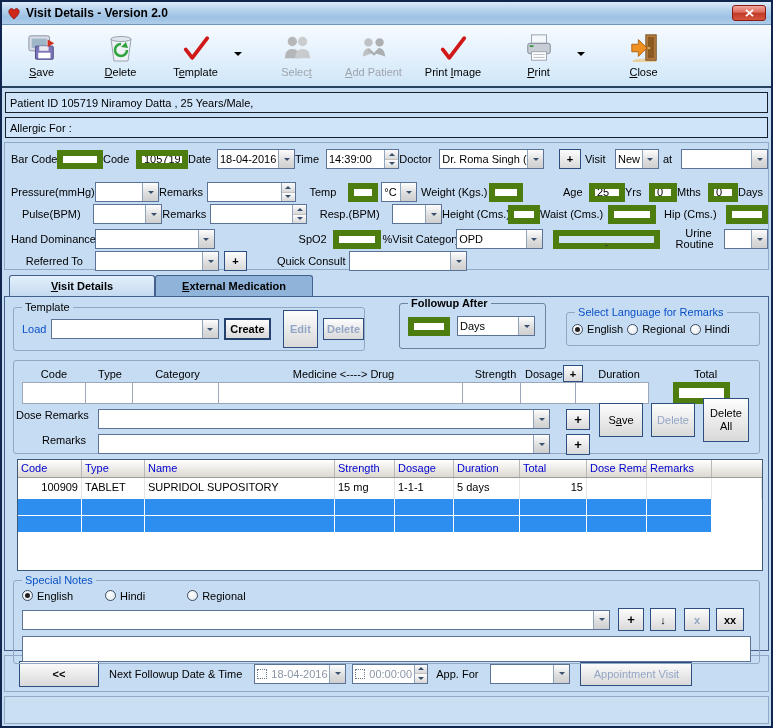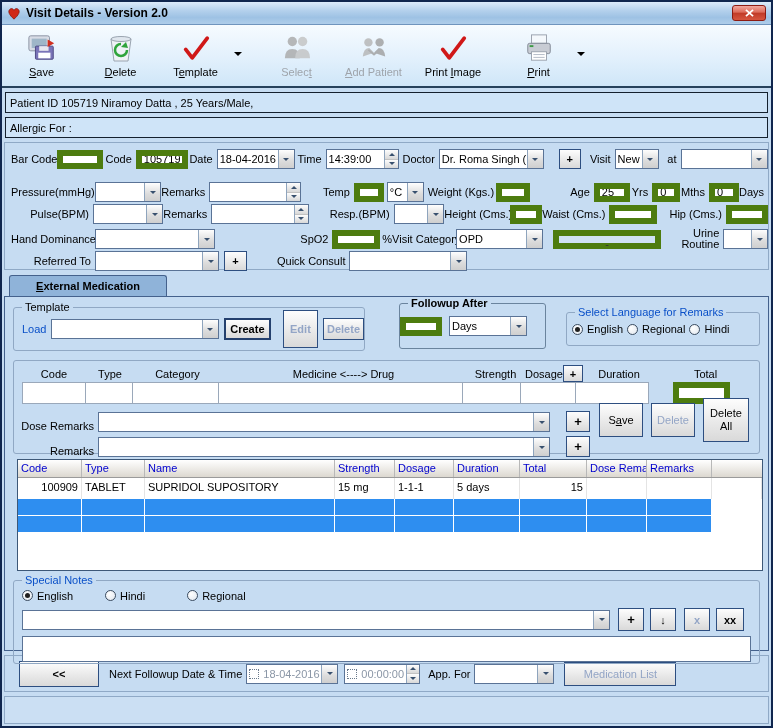--- a/index.html
+++ b/index.html
@@ -12,21 +12,21 @@
 .tbtn{width:71px;display:flex;flex-direction:column;align-items:center;padding-top:5px;cursor:default}
 .tbtn .ticon{height:34px;display:flex;align-items:center;justify-content:center}
 .tbtn .tlabel{font-size:11px;margin-top:1px;white-space:nowrap}
 .tbtn.disabled .tlabel{color:#9fa4ab}
 .tbtn.disabled svg{opacity:.8;filter:grayscale(1)}
 .menu-arrow{width:14px;display:flex;align-items:center;justify-content:center;height:20px;margin-top:18px}
 .tri-d{width:0;height:0;border-left:4px solid transparent;border-right:4px solid transparent;border-top:4px solid #000}
 .bar{margin:4px 3px 0;height:21px;border:1px solid #14202e;background:#cfe4f8;display:flex;align-items:center;padding:0 4px}
 .form-area{margin:4px 2px 0;height:128px;border:1px solid #8fa9c6;background:#c6dcf2;padding-top:5px}
 .frow{display:flex;align-items:center;height:22px;padding-left:6px}
-.lbl{text-align:right;padding-right:4px;white-space:nowrap}
+.lbl{text-align:right;padding-right:12px;white-space:nowrap}
 .txt{height:19px;border:6px solid #4d7c0f;background:#fff;font:inherit;padding:0 2px;color:#000}
 .txt.dis{background:#cfe2f4;text-align:center;color:#333}
 .combo{height:20px;border:1px solid #5a7396;background:#fff;display:flex;align-items:center}
 .combo .ct{flex:1;padding:0 2px;white-space:nowrap;overflow:hidden}
 .cbtn{width:16px;align-self:stretch;border-left:1px solid #8ea4bd;background:linear-gradient(180deg,#fefefe,#dcdcdc 60%,#cfcfcf);display:flex;align-items:center;justify-content:center}
 .spinwrap{height:20px;border:1px solid #5a7396;background:#fff;display:flex;align-items:center}
 .spinwrap .ct{flex:1;padding:0 2px;white-space:nowrap}
 .spins{width:14px;align-self:stretch;display:flex;flex-direction:column;border-left:1px solid #8ea4bd}
 .spins>div{flex:1;background:linear-gradient(180deg,#fdfdfd,#d8d8d8);display:flex;align-items:center;justify-content:center;border-bottom:1px solid #c2c2c2}
 .spins>div:last-child{border-bottom:none}
@@ -46,21 +46,21 @@
 .radio{width:11px;height:11px;border-radius:50%;border:1px solid #3c4c60;background:radial-gradient(circle at 35% 35%,#fff,#dfe6ee);display:inline-flex;align-items:center;justify-content:center;flex:none}
 .radio.sel::after{content:"";width:5px;height:5px;border-radius:50%;background:#202020}
 .chk{width:10px;height:10px;border:1px dotted #6a7a8c;background:#fff;flex:none;margin:0 2px}
 .toprow{display:flex;margin:10px 8px 0;height:46px}
 .entry{position:relative;margin:7px 8px 0;height:94px;padding-top:5px}
 .ehead{display:flex;align-items:center;padding-left:8px;height:15px}
 .ehead .h{text-align:center;white-space:nowrap}
 .ecells{display:flex;padding-left:8px;margin-top:1px;align-items:flex-start}
 .cell{height:22px;background:#fff;border:1px solid #9aa8ba;margin-right:-1px}
 .plus{width:20px;height:17px;font-weight:bold}
-.erow{display:flex;align-items:flex-end;height:23px;padding-left:2px;margin-top:2px}
+.erow{display:flex;align-items:flex-start;height:23px;padding-left:2px;margin-top:2px}
 .ebtns{position:absolute;right:10px;top:42px;display:flex;gap:8px;align-items:flex-start}
 .grid{margin:5px 0 0 12px;width:746px;height:112px;border:1px solid #3d5878;background:#fff;overflow:hidden}
 .grow{display:grid;grid-template-columns:64px 63px 190px 60px 59px 66px 67px 60px 65px 1fr}
 .ghead{height:18px;background:linear-gradient(180deg,#ffffff,#dcd8d0);border-bottom:1px solid #9a9a9a;color:#0000cd}
 .ghead>div{padding:2px 3px;border-right:1px solid #b8b8b8;overflow:hidden;white-space:nowrap}
 .ghead>div:last-child{border-right:none}
 .gdata{height:21px}
 .gdata>div{padding:3px 3px;border-right:1px solid #e4e4e4;overflow:hidden;white-space:nowrap}
 .gsel{height:16px}
 .gsel>div{background:#2e8ef0;border-right:1px solid #fff}
@@ -169,20 +169,32 @@
             <rect x="8" y="20" width="16" height="9" fill="#fff" stroke="#98a0ac"></rect>
             <line x1="10" y1="23" x2="22" y2="23" stroke="#b0b8c4"></line>
             <line x1="10" y1="26" x2="22" y2="26" stroke="#b0b8c4"></line>
           </svg>
       </span>
       <span class="tlabel"><span></span><u>P</u><span>rint</span></span>
     </div>
     <div class="menu-arrow">
         <span class="tri-d"></span>
       </div>
+    <div class="tbtn" style="margin-left:20px">
+      <span class="ticon">
+        <svg width="30" height="30" viewBox="0 0 32 32">
+            <path d="M4 29 q10 -3 25 0 l0 2 -25 0 z" fill="#e8d0a0"></path>
+            <rect x="18" y="2" width="11" height="27" fill="#c08648" stroke="#6a4416"></rect>
+            <rect x="20" y="4" width="7" height="23" fill="#8a5a22"></rect>
+            <circle cx="21.5" cy="16" r="1.2" fill="#e8c870"></circle>
+            <path d="M3 12 h7 v-5 l9 9 -9 9 v-5 h-7 z" fill="#f09020" stroke="#b06010"></path>
+          </svg>
+      </span>
+      <span class="tlabel"><span></span><u>C</u><span>lose</span></span>
+    </div>
   </div>
 
   <div class="bar">
       <span>Patient ID 105719 Niramoy Datta , 25 Years/Male,</span>
     </div>
   <div class="bar">
       <span>Allergic For :</span>
     </div>
 
   <div class="form-area">
@@ -349,20 +361,23 @@
       <span class="combo" style="width:118px">
           <span class="ct"></span>
           <span class="cbtn">
             <span class="tri-d6"></span>
           </span>
         </span>
     </div>
   </div>
 
   <div class="tabstrip">
+    <div class="tab off">
+        <span><span></span><u>V</u><span>isit Details</span></span>
+      </div>
     <div class="tab on">
         <span><span></span><u>E</u><span>xternal Medication</span></span>
       </div>
   </div>
 
   <div class="panel">
 
     <div class="toprow">
       <div class="fs" style="width:352px;height:44px;display:flex;align-items:center;padding-left:8px">
         <span class="lg">Template</span>
@@ -370,21 +385,21 @@
         <span class="combo" style="width:172px">
             <span class="ct"></span>
             <span class="cbtn">
               <span class="tri-d6"></span>
             </span>
           </span>
         <span class="btn" style="width:48px;height:22px;margin-left:5px;font-weight:bold;border-width:2px;border-color:#24406e">Create</span>
         <span class="btn dis" style="width:36px;height:38px;margin-left:12px;font-weight:bold">Edit</span>
         <span class="btn dis" style="width:42px;height:22px;margin-left:5px;font-weight:bold">Delete</span>
       </div>
-      <div class="fs" style="width:150px;height:46px;margin-left:34px;margin-top:-4px;display:flex;align-items:center;border-color:#6a849e">
+      <div class="fs" style="width:150px;height:46px;margin-left:34px;margin-top:-4px;display:flex;align-items:center;padding-left:8px;border-color:#6a849e">
         <span class="lg bold">Followup After</span>
         <input class="txt" style="width: 42px;">
         <span class="combo" style="width:78px;margin-left:7px">
             <span class="ct">Days</span>
             <span class="cbtn">
               <span class="tri-d6"></span>
             </span>
           </span>
       </div>
       <div class="fs" style="width:198px;height:34px;margin-left:20px;margin-top:5px;display:flex;align-items:center;padding-left:5px">
@@ -550,18 +565,18 @@
           </div>
         </span>
       </span>
     <span class="lbl" style="margin-left:8px">App. For</span>
     <span class="combo" style="width:80px">
         <span class="ct"></span>
         <span class="cbtn">
           <span class="tri-d6"></span>
         </span>
       </span>
-    <span class="btn dis" style="width:112px;height:24px;margin-left:10px">Medication List</span>
+    <span class="btn dis" style="width:112px;height:24px;margin-left:10px">Appointment Visit</span>
   </div>
 
   <div class="strip"></div>
 
 </div>
 
 </body></html>

